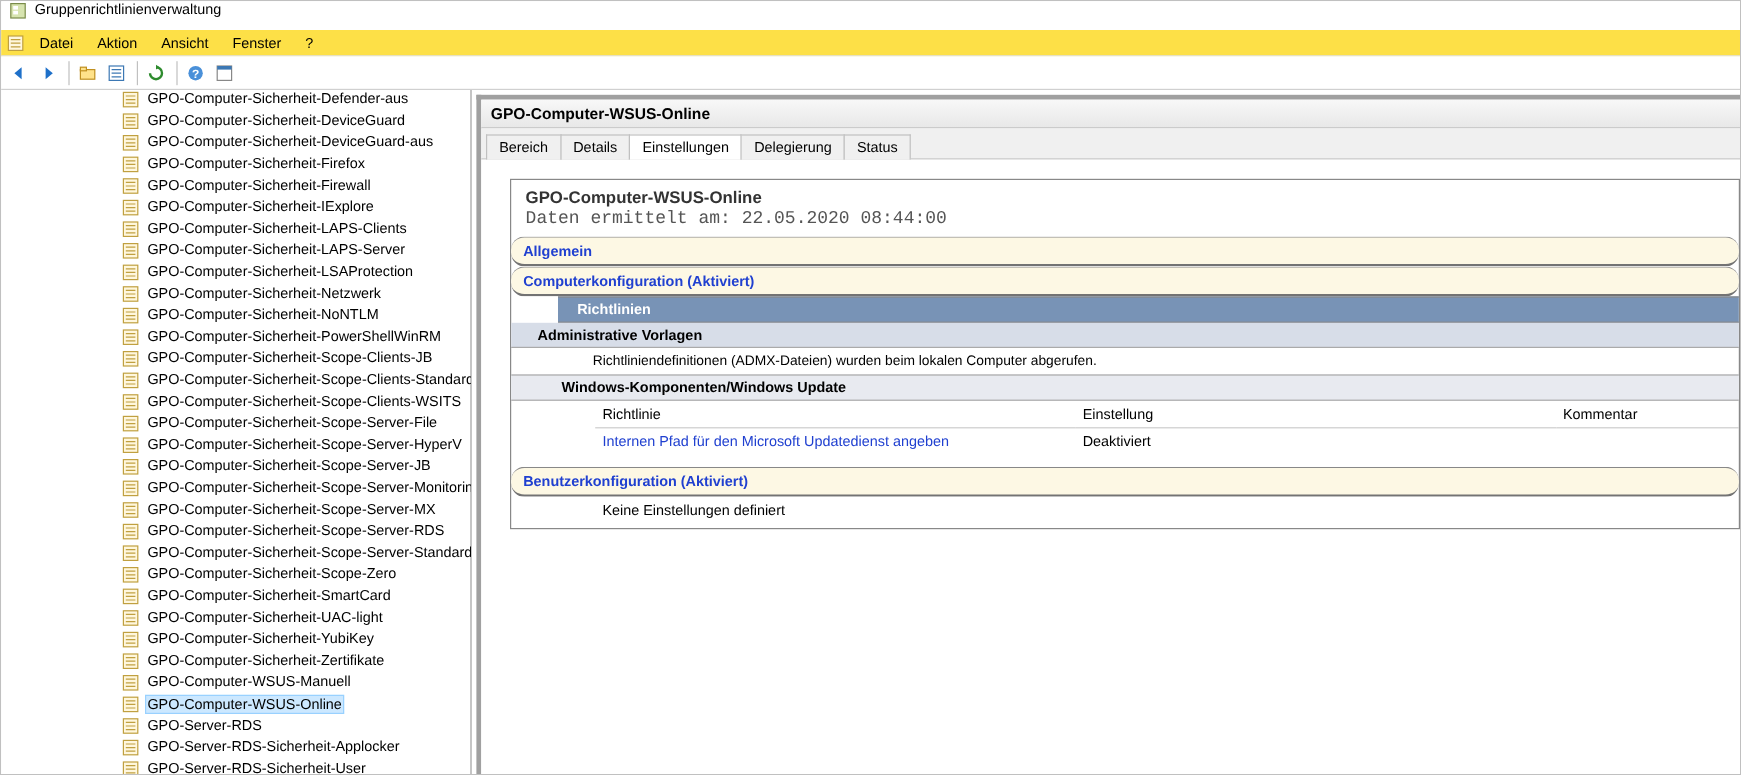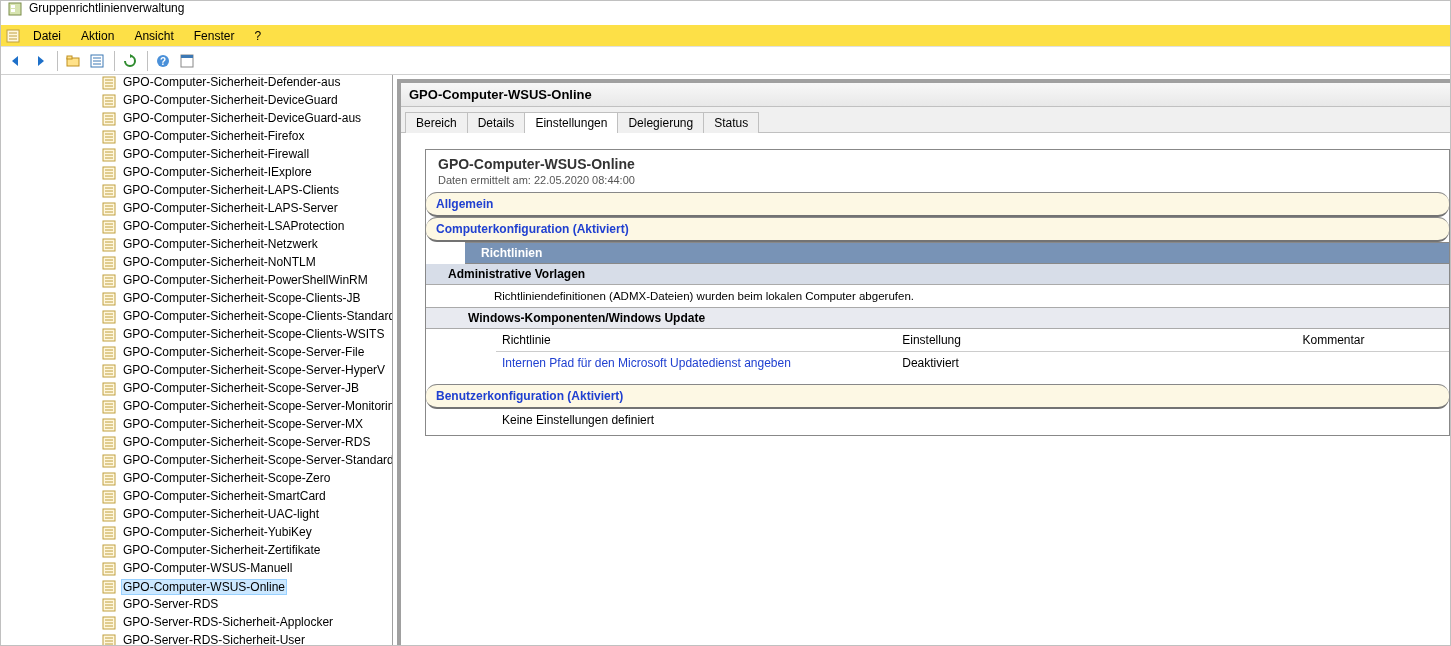--- a/index.html
+++ b/index.html
@@ -33,21 +33,21 @@
 
 .tabs { display: flex; background: #f0f0f0; padding-left: 4px; padding-top: 4px; border-bottom: 1px solid #c0c0c0; }
 .tab { padding: 3px 10px; border: 1px solid #c0c0c0; border-bottom: none; background: #f0f0f0; margin-right: -1px; font-size: 12px; position: relative; top: 1px; }
 .tab.active { background: #fff; z-index: 2; }
 
 .tab-content { flex: 1; overflow: auto; padding: 16px 0 0 24px; background: #fff; }
 
 .report { border: 1px solid #888; margin-right: 0; }
 .report-title-row { padding: 6px 12px 2px 12px; }
 .report-title { font-weight: bold; font-size: 14px; color: #333; }
-.report-date { font-size: 11px; color: #555; padding: 0 4px 6px 12px; }
+.report-date { font-size: 15px; color: #555; padding: 0 4px 6px 12px; font-family: Liberation Mono, monospace; }
 
 .band { padding: 4px 10px; border-top: 1px solid #888; border-bottom: 2px solid #737373; border-radius: 11px; }
 .band.yellow { background: #fdf8e4; }
 .band-link { color: #2040d0; font-weight: bold; font-size: 12px; }
 
 .sub-band { background: #7893b6; color: #fff; font-weight: bold; padding: 3px 16px; border-top: 1px solid #888; border-bottom: 1px solid #888; margin-left: 39px; }
 .sub-band2 { background: #d7dde8; color: #000; font-weight: bold; padding: 3px 22px; border-bottom: 1px solid #aaa; }
 .sub-band3 { background: #e8eaf0; color: #000; font-weight: bold; padding: 3px 42px; border-top: 1px solid #aaa; border-bottom: 1px solid #aaa; }
 .note { padding: 5px 68px; font-size: 11.5px; }
 

